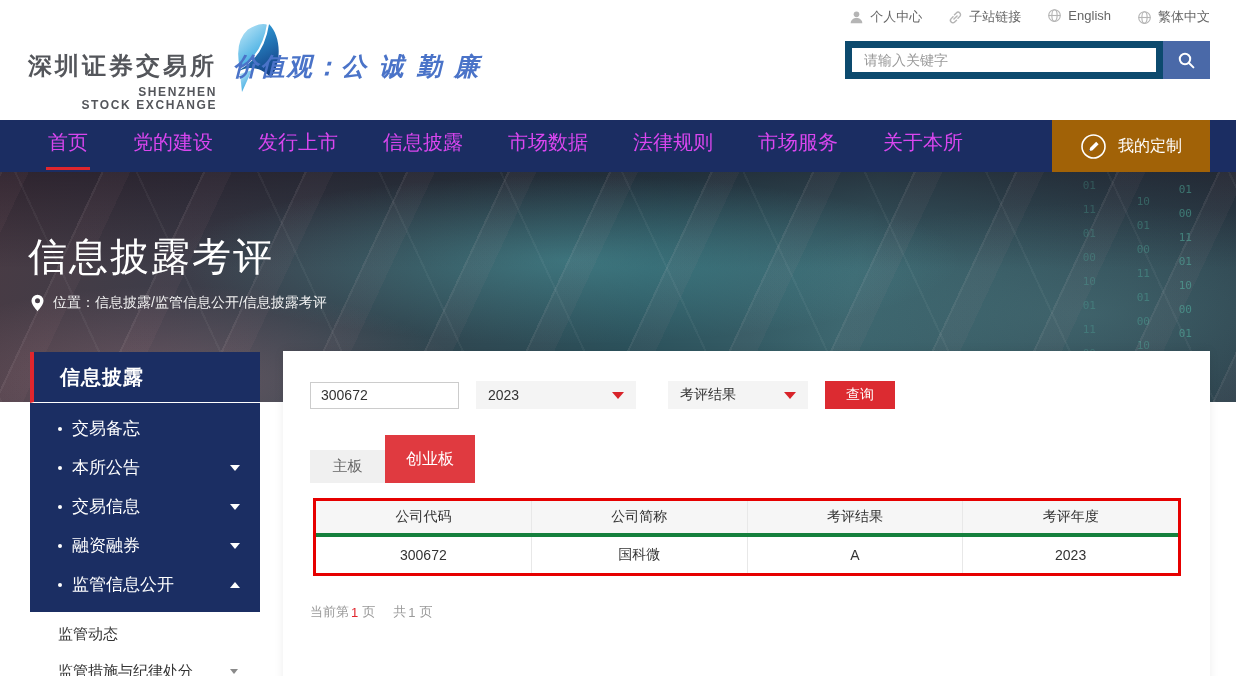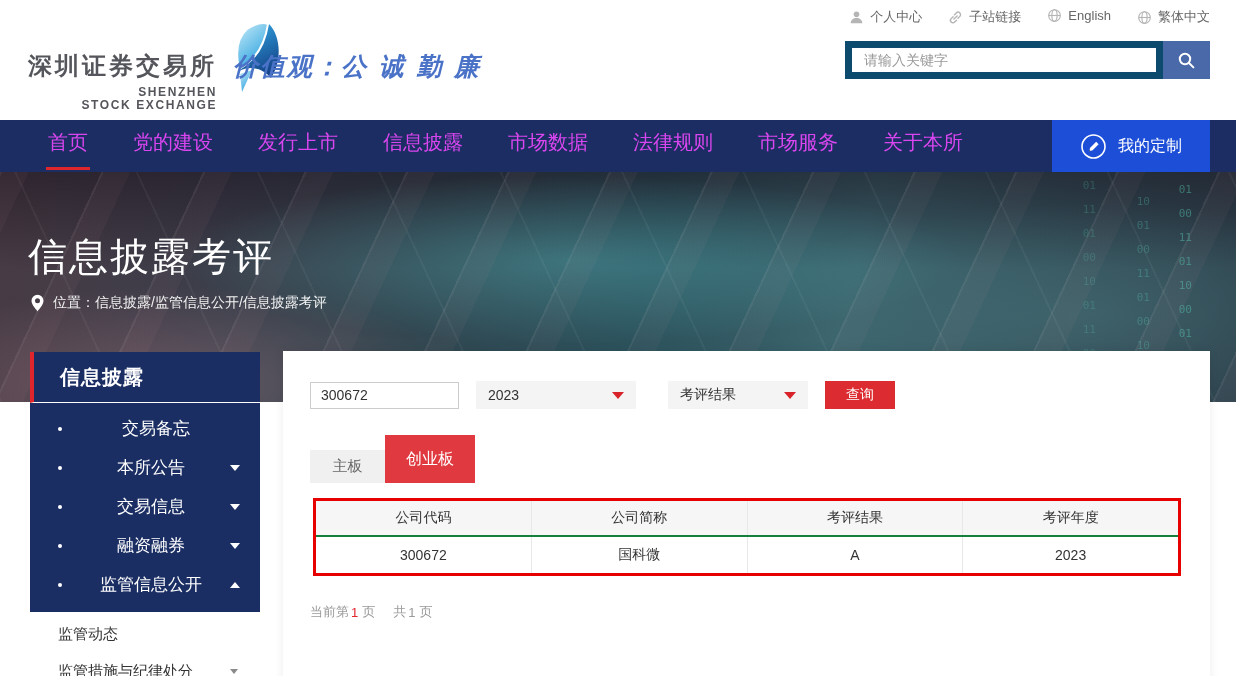--- a/index.html
+++ b/index.html
@@ -22,21 +22,21 @@
 
   .hsearch { position:absolute; right:26px; top:41px; display:flex; }
   .hsearch input { width:318px; height:38px; border:7px solid #0c4a6e; font-size:14px; padding:0 12px; color:#333; outline:none; }
   .hsearch input::placeholder { color:#999; }
   .hsearch-btn { width:47px; height:38px; background:#4a69a8; border:none; display:flex; align-items:center; justify-content:center; cursor:pointer; }
 
   
   .nav { position:absolute; top:120px; left:0; width:1236px; height:52px; background:#1b2d62; z-index:6; display:flex; align-items:center; padding-left:48px; }
   .nav-item { color:#d946ef; font-size:20px; margin-right:45px; cursor:pointer; position:relative; height:60px; line-height:52px; white-space:nowrap; }
   .nav-item.active::after { content:""; position:absolute; left:-2px; right:-2px; bottom:6px; height:3px; background:#e0262d; }
-  .my-custom { position:absolute; right:26px; top:0; width:158px; height:52px; background:#1d4ed8; display:flex; align-items:center; justify-content:center; gap:11px; cursor:pointer; }
+  .my-custom { position:absolute; right:26px; top:0; width:158px; height:52px; background:#a16207; display:flex; align-items:center; justify-content:center; gap:11px; cursor:pointer; }
   .my-custom-label { color:#fff; font-size:16px; }
 
   
   .hero { position:absolute; top:172px; left:0; width:1236px; height:230px;
     background:
       radial-gradient(ellipse 420px 140px at 14% 92%, rgba(215,150,160,0.28), transparent 70%),
       radial-gradient(ellipse 560px 120px at 46% 38%, rgba(100,210,215,0.30), transparent 70%),
       radial-gradient(ellipse 500px 160px at 88% 62%, rgba(120,190,190,0.18), transparent 70%),
       linear-gradient(180deg, rgba(25,18,30,0.55) 0%, rgba(25,18,30,0) 42%),
       linear-gradient(105deg, #493b44 0%, #3d3d49 16%, #31454f 34%, #2c525c 52%, #3a626b 68%, #33505a 84%, #2d414c 100%);
@@ -52,21 +52,21 @@
   .m2 { right:86px;  opacity:0.26; top:18px; }
   .m3 { right:140px; opacity:0.20; top:2px; }
   .hero-title { position:absolute; left:28px; top:58px; font-size:39px; color:#fff; font-weight:500; letter-spacing:2px; }
   .breadcrumb { position:absolute; left:30px; top:122px; display:flex; align-items:center; gap:8px; color:#f2f2f2; font-size:14px; }
 
   
   .sidebar { position:absolute; left:30px; top:352px; width:230px; z-index:8; }
   .sb-head { height:51px; background:#1b2e63; border-left:4px solid #e0262d; border-bottom:1px solid #fff;
              display:flex; align-items:center; padding-left:26px; }
   .sb-title { color:#fff; font-size:20px; font-weight:bold; letter-spacing:1px; }
-  .sb-list { background:#1b2e63; padding:6px 0 8px 0;text-align:center; }
+  .sb-list { background:#1b2e63; padding:6px 0 8px 0; }
   .sb-item { height:39px; display:flex; align-items:center; padding:0 20px 0 28px; cursor:pointer; position:relative; }
   .sb-item .dot { width:4px; height:4px; border-radius:50%; background:#fff; margin-right:10px; flex:none; }
   .sb-item .lbl { color:#fff; font-size:17px; flex:1; white-space:nowrap; }
   .caret { width:0; height:0; border-left:5px solid transparent; border-right:5px solid transparent; }
   .caret.down { border-top:6px solid #fff; }
   .caret.up { border-bottom:6px solid #fff; }
   .sb-sub { background:#fff; padding:4px 0; }
   .sb-sub-item { height:37px; display:flex; align-items:center; padding:0 22px 0 28px; cursor:pointer; }
   .sb-sub-item .lbl { color:#333; font-size:15px; flex:1; white-space:nowrap; }
   .caret.gray-down { border-top:5px solid #8a8a8a; border-left-width:4px; border-right-width:4px; }
@@ -82,21 +82,21 @@
   .dd-result { width:140px; margin-left:32px; }
   .dd .caret-red { width:0; height:0; border-left:6px solid transparent; border-right:6px solid transparent; border-top:7px solid #d8232a; }
   .query-btn { width:70px; height:28px; margin-left:17px; background:#dc2b31; color:#fff; border:none; font-size:14px; cursor:pointer; }
 
   .tabs { position:absolute; left:27px; top:84px; height:48px; display:flex; align-items:flex-end; }
   .tab { width:75px; height:33px; background:#f0f0f0; color:#666; font-size:15px; display:flex; align-items:center; justify-content:center; cursor:pointer; }
   .tab.active { width:90px; height:48px; background:#e03a40; color:#fff; font-size:16px; }
 
   .rtable { position:absolute; left:30px; top:147px; width:868px; border:3px solid #e60000; background:#fff; }
   .rtable .trow { display:flex; height:36px; }
-  .rtable .thead { background:#f6f6f6; border-bottom:2px solid #15803d; }
+  .rtable .thead { background:#f6f6f6; border-bottom:4px solid #15803d; }
   .rtable .cell { flex:1; display:flex; align-items:center; justify-content:center; font-size:14px; color:#333; border-right:1px solid #e8e8e8; }
   .rtable .cell:last-child { border-right:none; }
 
   .pager { position:absolute; left:27px; top:252px; font-size:13px; color:#9a9a9a; display:flex; align-items:center; }
   .pager .cur { color:#e0262d; margin:0 4px 0 2px; }
   .pager .unit { margin-right:4px; }
   .pager .gap { width:14px; }
   .pager .tot { margin:0 4px 0 2px; }
 </style>
 </head>

